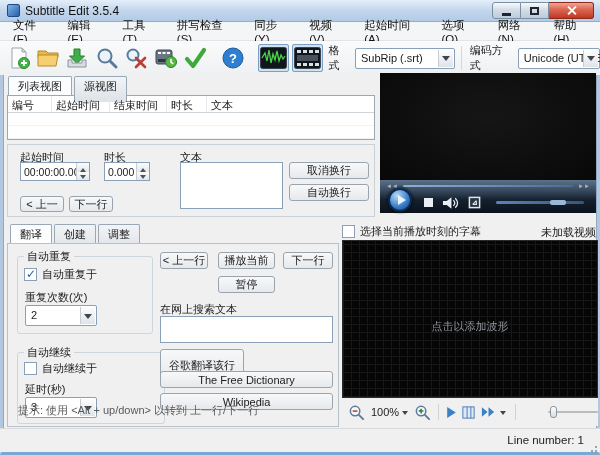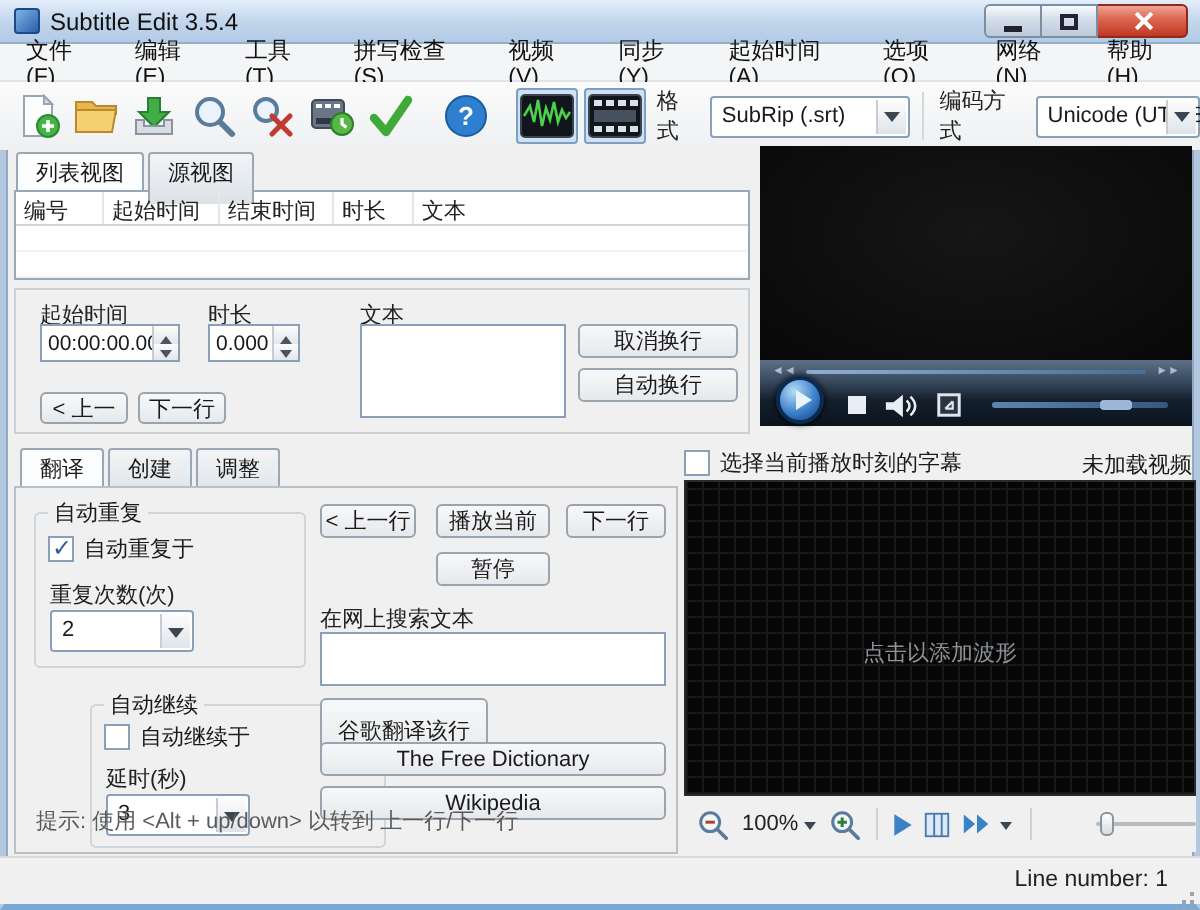--- a/index.html
+++ b/index.html
@@ -155,22 +155,22 @@
           <span class="glyph-close"></span>
         </div>
     </div>
   </div>
 
   <div class="menubar">
     <span class="menu-item">文件(F)</span>
     <span class="menu-item">编辑(E)</span>
     <span class="menu-item">工具(T)</span>
     <span class="menu-item">拼写检查(S)</span>
+    <span class="menu-item">同步(Y)</span>
     <span class="menu-item">视频(V)</span>
-    <span class="menu-item">同步(Y)</span>
     <span class="menu-item">起始时间(A)</span>
     <span class="menu-item">选项(O)</span>
     <span class="menu-item">网络(N)</span>
     <span class="menu-item">帮助(H)</span>
   </div>
 
   <div class="toolbar">
     <div class="tb-btn">
       <svg viewBox="0 0 24 24">
           <path d="M5 2h10l4 4v16H5z" fill="#fdfdfd" stroke="#9aa4ae"></path>
@@ -356,21 +356,21 @@
         </div>
         <span class="fld-label" style="left:7px;top:33px;">重复次数(次)</span>
         <div class="combo" style="position:absolute;left:7px;top:48px;width:72px;">
           <span class="val">2</span>
           <span class="arrow-btn">
               <span class="caret"></span>
             </span>
         </div>
       </div>
 
-      <div class="group" style="left:9px;top:108px;width:148px;height:72px;margin-left:28px;">
+      <div class="group" style="left:9px;top:108px;width:148px;height:72px;">
         <span class="group-title">自动继续</span>
         <div class="check-row" style="left:6px;top:8px;">
           <span class="checkbox"></span>
           <span>自动继续于</span>
         </div>
         <span class="fld-label" style="left:7px;top:29px;">延时(秒)</span>
         <div class="combo" style="position:absolute;left:7px;top:44px;width:72px;">
           <span class="val">3</span>
           <span class="arrow-btn">
               <span class="caret"></span>

